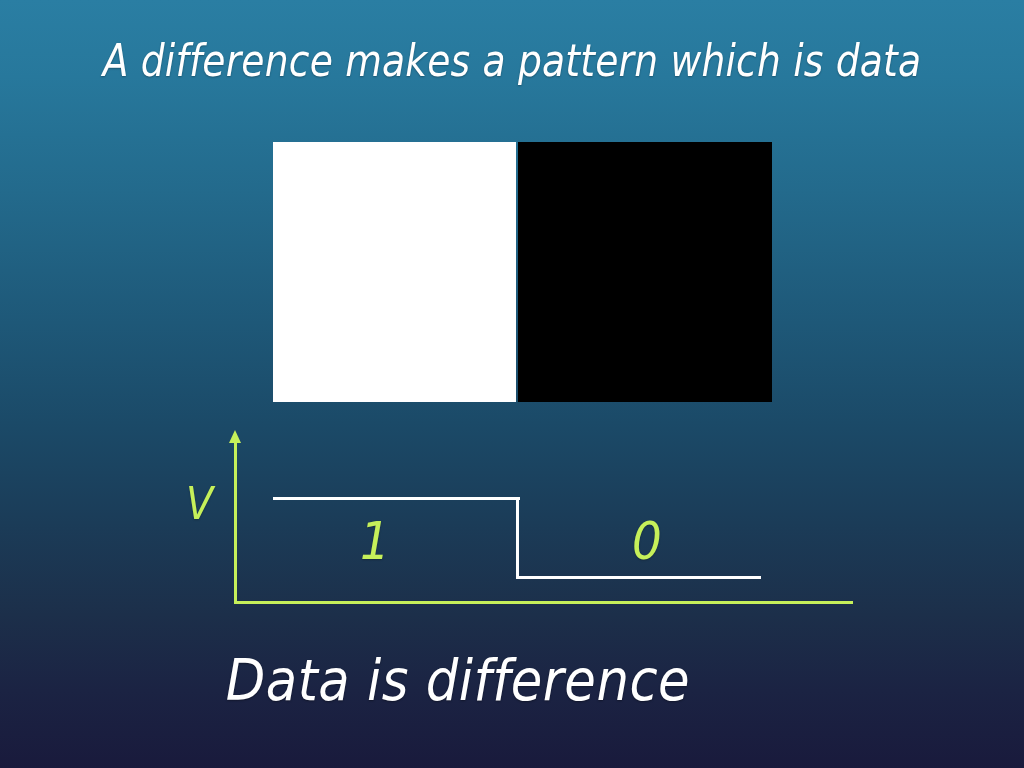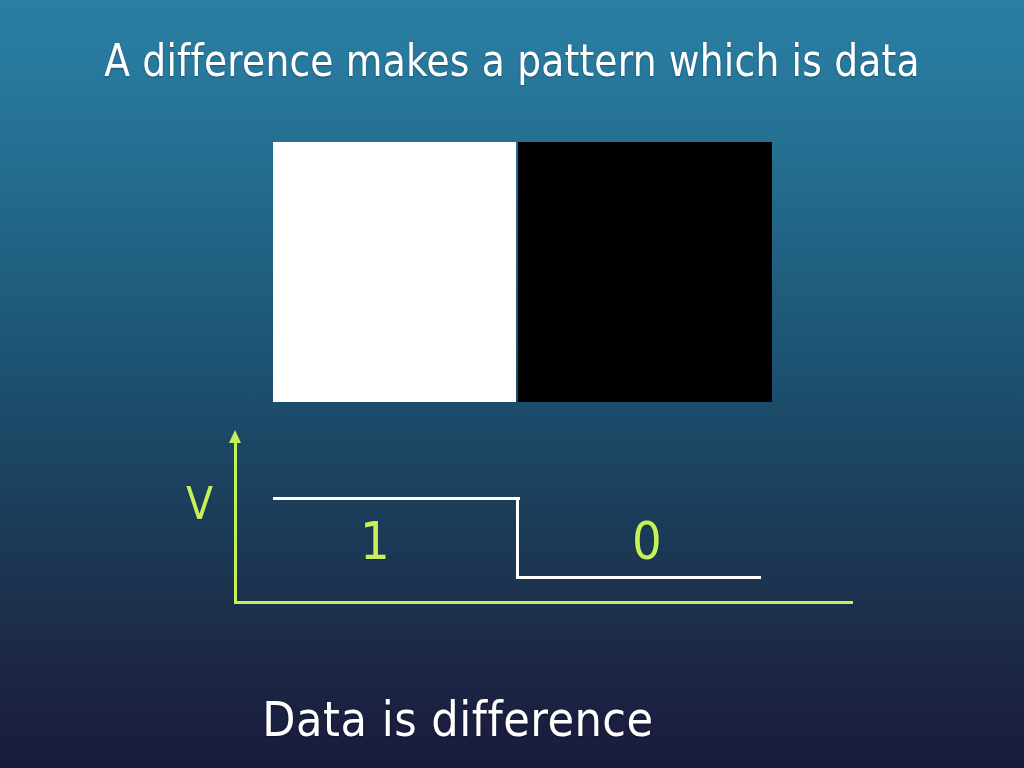--- a/index.html
+++ b/index.html
@@ -18,20 +18,21 @@
     background: linear-gradient(to bottom,
         #2a7ea3 0%,
         #27789c 10%,
         #236a8c 25%,
         #1e5878 42%,
         #1b4a68 55%,
         #1b3c58 68%,
         #1c2f4a 80%,
         #1b2343 90%,
         #191a3c 100%);
+    font-style: italic;
   }
 
   
   #title {
     position: absolute;
     left: 0;
     top: 33px;
     width: 1024px;
     text-align: center;
     color: #ffffff;
@@ -151,26 +152,26 @@
   #label-zero {
     left: 632px;
     top: 515px;
     font-size: 52px;
   }
 
   
   #caption {
     position: absolute;
     left: 0;
-    top: 691px;
+    top: 652px;
     width: 916px;
     text-align: center;
     color: #ffffff;
     font-family: "DejaVu Sans Condensed", "Liberation Sans Narrow", "Liberation Sans", sans-serif;
-    font-size: 48px;
+    font-size: 57px;
     font-weight: 400;
     line-height: 56px;
     letter-spacing: 0.5px;
     white-space: nowrap;
     text-shadow: 0 1px 2px rgba(0,0,0,0.35);
   }
 </style>
 </head>
 <body>
 

